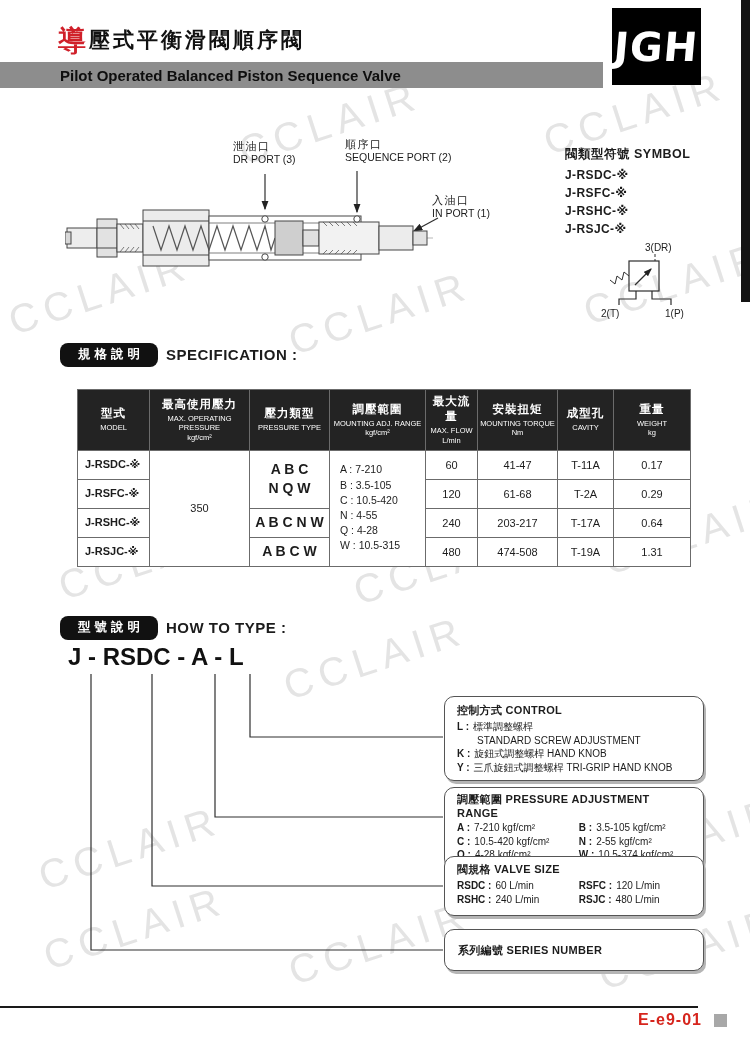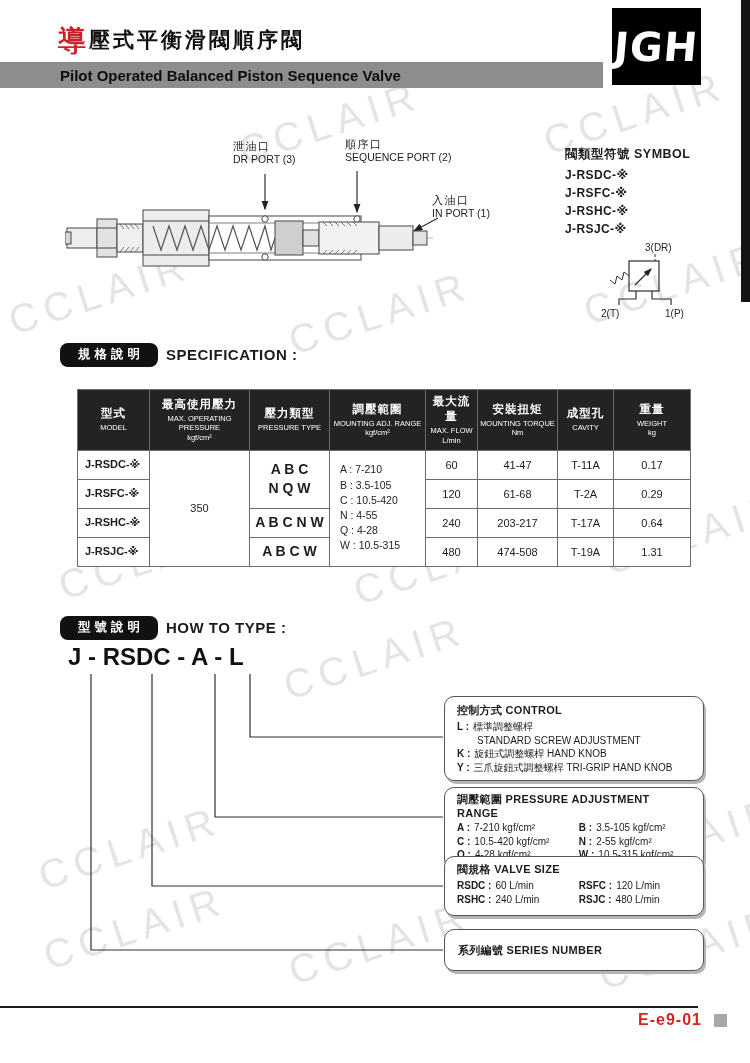--- a/index.html
+++ b/index.html
@@ -338,21 +338,21 @@
       <div class="kv">
           <span class="k">N :</span>
           <span>2-55 kgf/cm²</span>
         </div>
       <div class="kv">
           <span class="k">Q :</span>
           <span>4-28 kgf/cm²</span>
         </div>
       <div class="kv">
           <span class="k">W :</span>
-          <span>10.5-315 kgf/cm²</span>
+          <span>10.5-374 kgf/cm²</span>
         </div>
     </div>
   </div>
 
   <div class="order-box" style="top:856px;min-height:60px;padding-top:5px">
     <div class="box-title">
       <span>閥規格</span>
       <span>VALVE SIZE</span>
     </div>
     <div class="grid2">

